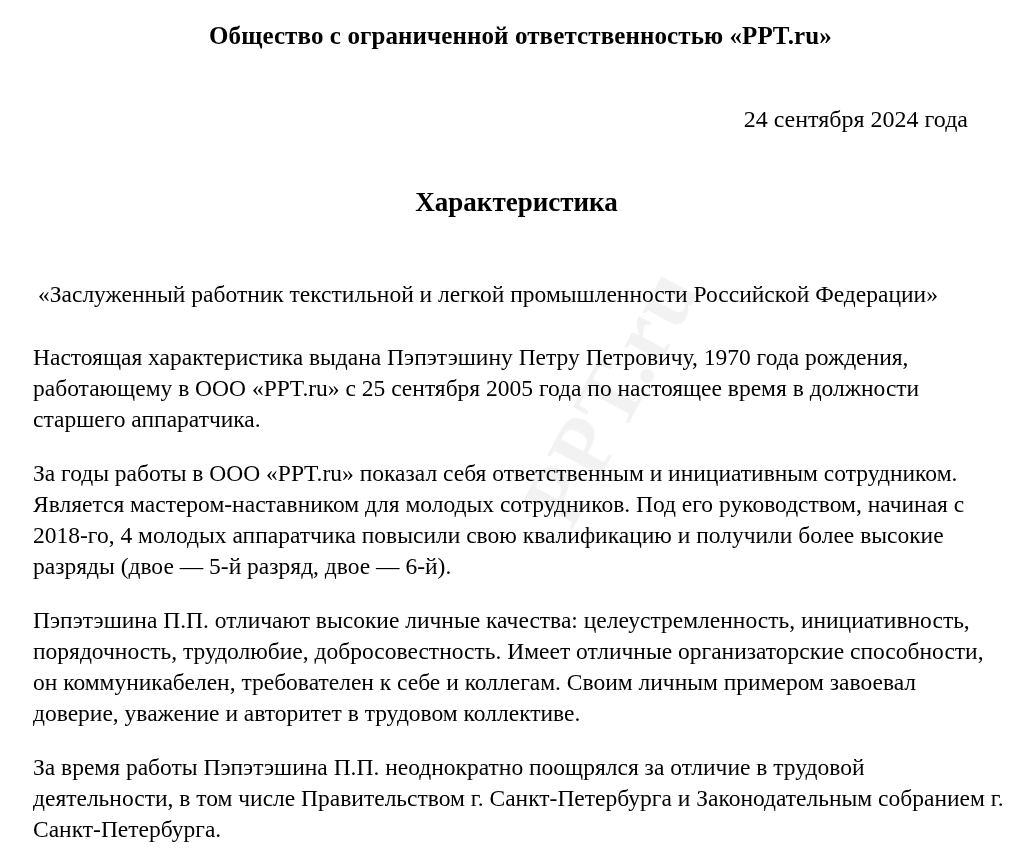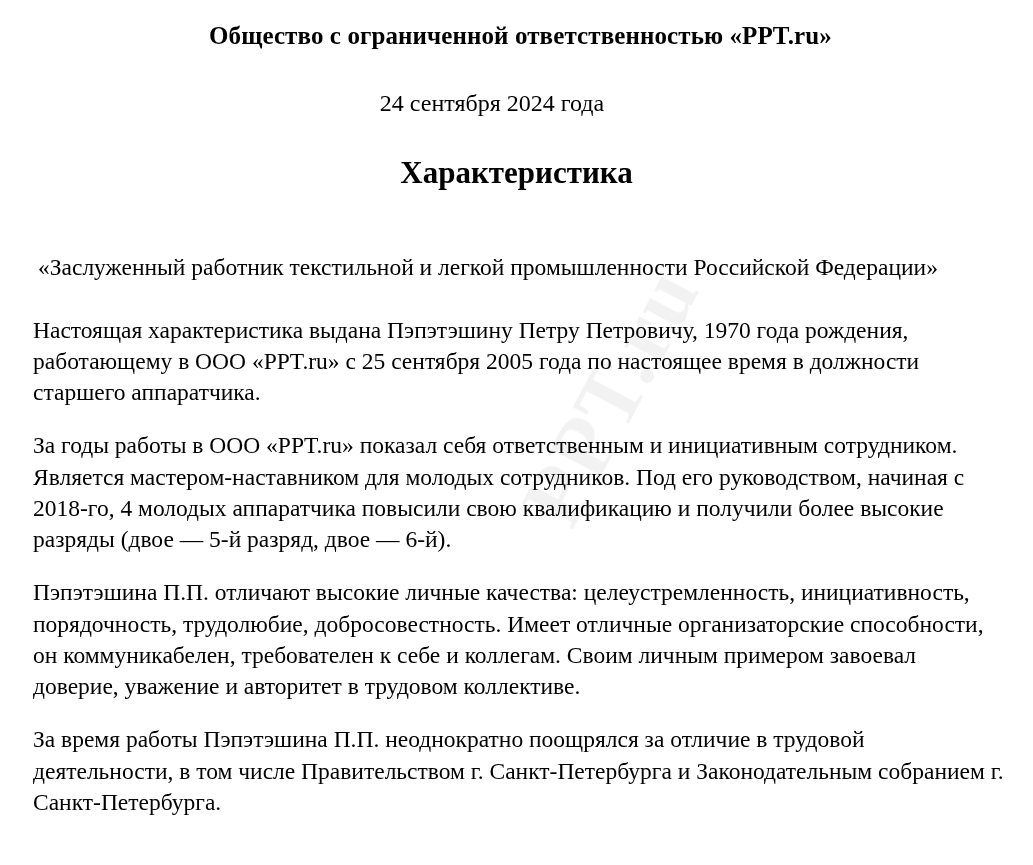--- a/index.html
+++ b/index.html
@@ -52,31 +52,31 @@
     font-size: 25px;
     font-weight: bold;
     letter-spacing: 0.1px;
     margin: 0;
     padding-top: 21px;
     line-height: 1.2;
     padding-left: 8px;
   }
 
   .date-line {
-    text-align: center;
+    text-align: right;
     font-size: 24px;
-    margin: 0;
+    margin: 16px;
     padding-top: 38px;
     padding-right: 49px;
     line-height: 1.2;
   }
 
   .doc-heading {
     text-align: center;
-    font-size: 31px;
+    font-size: 27px;
     font-weight: bold;
     margin: 0;
     padding-top: 36px;
     line-height: 1.2;
   }
 
   .body-block {
     padding-left: 33px;
     padding-right: 28px;
     padding-top: 30px;

